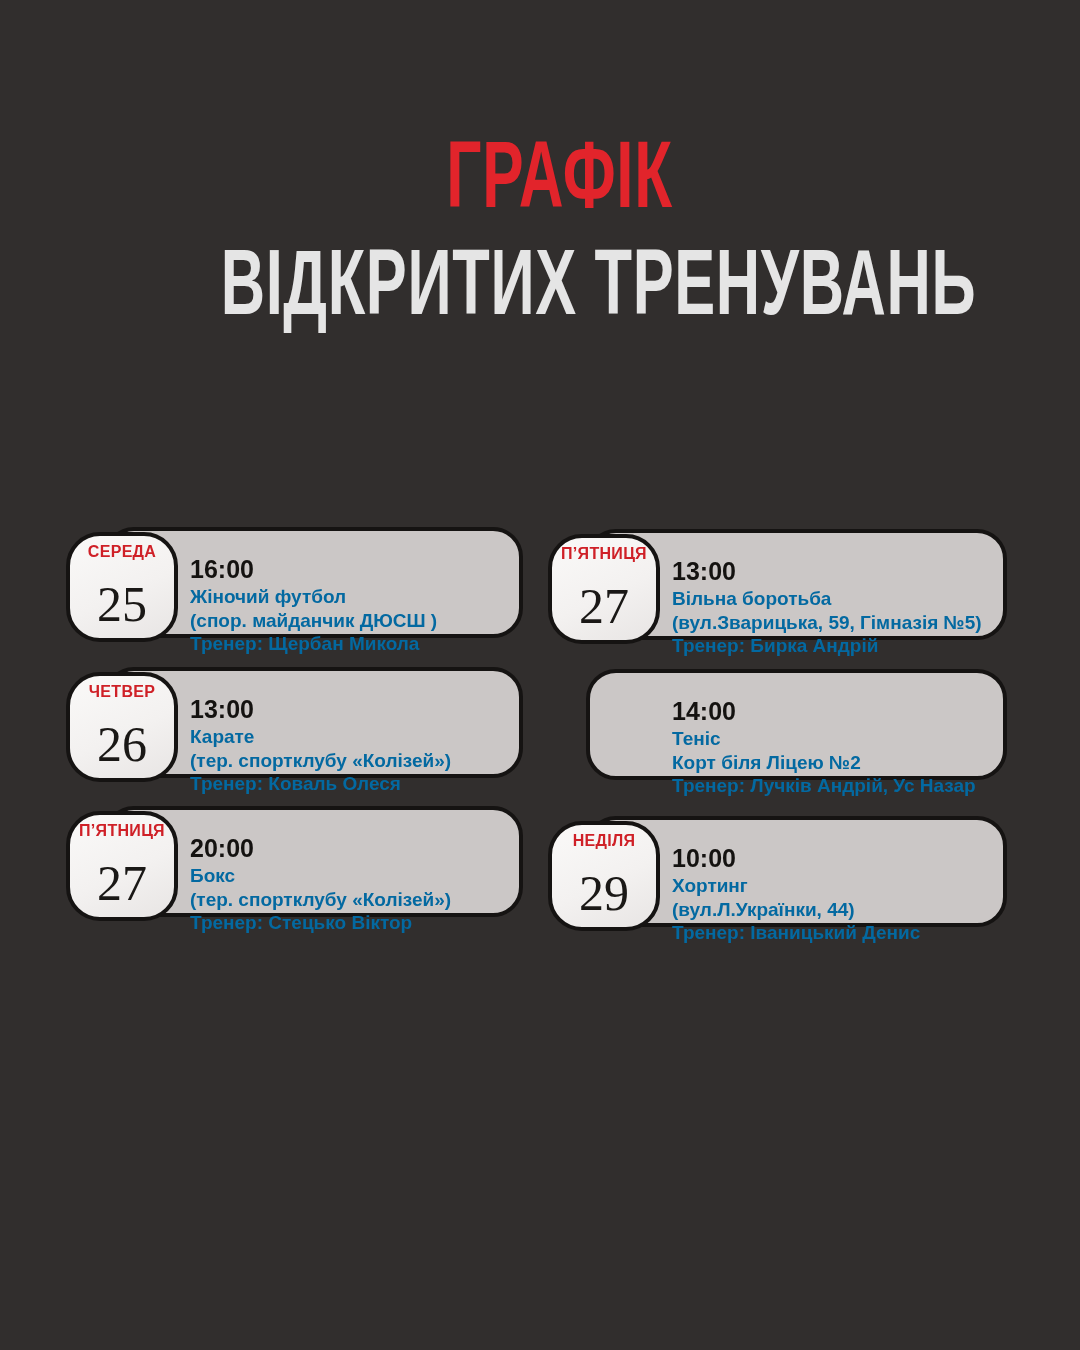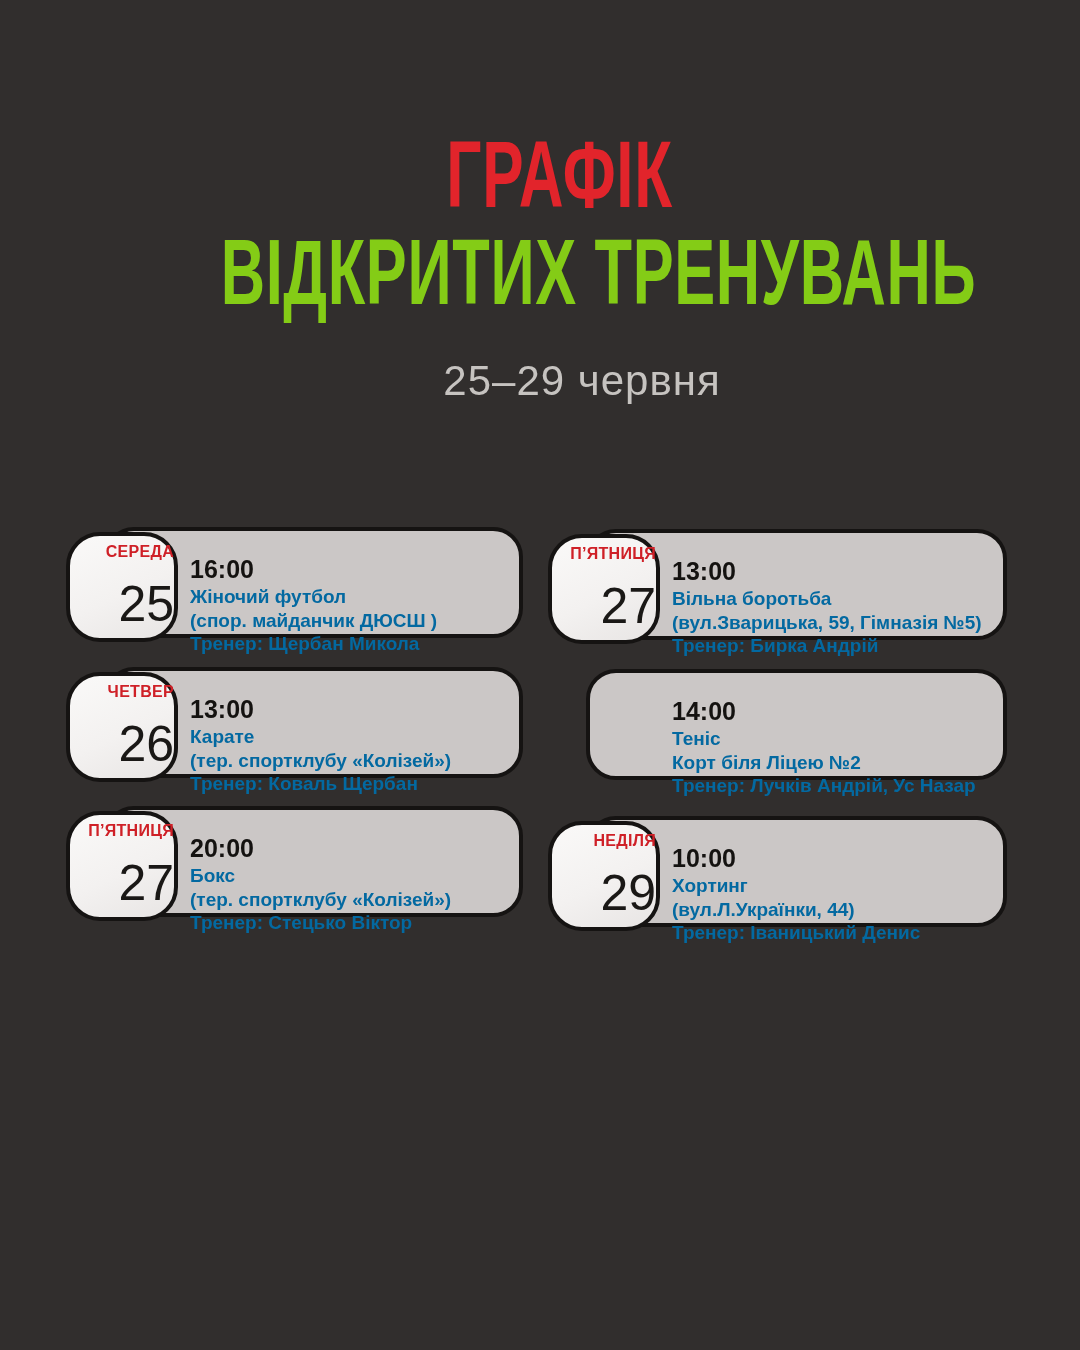--- a/index.html
+++ b/index.html
@@ -6,21 +6,21 @@
   .poster {
     position:relative; width:1080px; height:1350px;
     background:#312e2d; overflow:hidden;
     font-family:"Liberation Sans", sans-serif;
   }
   
   .headline { position:absolute; left:0; width:100%; text-align:center; white-space:nowrap; }
   .headline .tx { display:inline-block; position:relative; }
   .h1 { top:128px; font-size:94px; line-height:94px; font-weight:700; color:#e2242b; }
   .h1 .tx { transform:scaleX(0.66); transform-origin:50% 50%; left:19px; letter-spacing:1px; }
-  .h2 { top:226px; font-size:93px; line-height:93px; font-weight:700; color:#84cc16; }
+  .h2 { top:236px; font-size:93px; line-height:93px; font-weight:700; color:#e5e5e5; }
   .h2 .tx { transform:scaleX(0.66); transform-origin:50% 50%; left:26px; letter-spacing:1px; }
   .sub { top:358px; font-size:42px; line-height:46px; font-weight:400; color:#c6c3c0; }
   .sub .tx { left:42px; letter-spacing:1px; }
 
   
   .card { position:absolute; height:114px; }
   .c0 { left:66px;  top:527px; width:457px; }
   .c1 { left:66px;  top:667px; width:457px; }
   .c2 { left:66px;  top:806px; width:457px; }
   .c3 { left:548px; top:529px; width:459px; }
@@ -34,60 +34,57 @@
     padding:22px 6px 0 82px; white-space:nowrap; overflow:visible;
   }
   .time { font-size:25px; font-weight:700; color:#141210; line-height:32px; }
   .line { font-size:19px; font-weight:700; color:#0369a1; line-height:23.5px; }
 
   .badge {
     position:absolute; left:0; top:5px; width:112px; height:110px;
     box-sizing:border-box;
     background:linear-gradient(155deg,#faf9f8 0%,#f3f1f0 55%,#e8e5e4 100%);
     border:4px solid #151312; border-radius:34px;
-    display:flex; flex-direction:column; align-items:flex-end; justify-content:center;
+    display:flex; flex-direction:column; align-items:center; justify-content:center;
     z-index:2;
   }
   .day  { font-size:16px; font-weight:700; color:#cf2027; letter-spacing:0.3px; line-height:18px; }
-  .date { font-size:50px; font-weight:400; color:#1a1816; line-height:54px; margin-top:16px; }
+  .date { font-size:50px; font-weight:400; color:#1a1816; line-height:54px; margin-top:16px;font-family:Liberation Serif, serif; }
 </style>
 </head>
 <body>
 
 <div class="poster">
 
   <div class="headline h1">
     <span class="tx">ГРАФІК</span>
   </div>
   <div class="headline h2">
     <span class="tx">ВІДКРИТИХ ТРЕНУВАНЬ</span>
-  </div>
-  <div class="headline sub">
-    <span class="tx">25–29 червня</span>
   </div>
 
   <div class="card c0">
     <div class="card-body">
       <div class="time">16:00</div>
       <div class="line">Жіночий футбол</div>
       <div class="line">(спор. майданчик ДЮСШ )</div>
       <div class="line">Тренер: Щербан Микола</div>
     </div>
     <div class="badge">
       <div class="day">СЕРЕДА</div>
       <div class="date">25</div>
     </div>
   </div>
 
   <div class="card c1">
     <div class="card-body">
       <div class="time">13:00</div>
       <div class="line">Карате</div>
       <div class="line">(тер. спортклубу «Колізей»)</div>
-      <div class="line">Тренер: Коваль Щербан</div>
+      <div class="line">Тренер: Коваль Олеся</div>
     </div>
     <div class="badge">
       <div class="day">ЧЕТВЕР</div>
       <div class="date">26</div>
     </div>
   </div>
 
   <div class="card c2">
     <div class="card-body">
       <div class="time">20:00</div>

